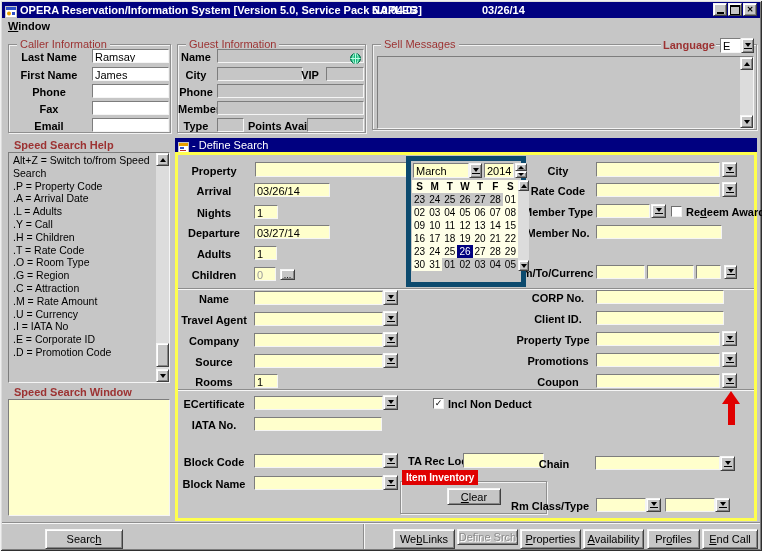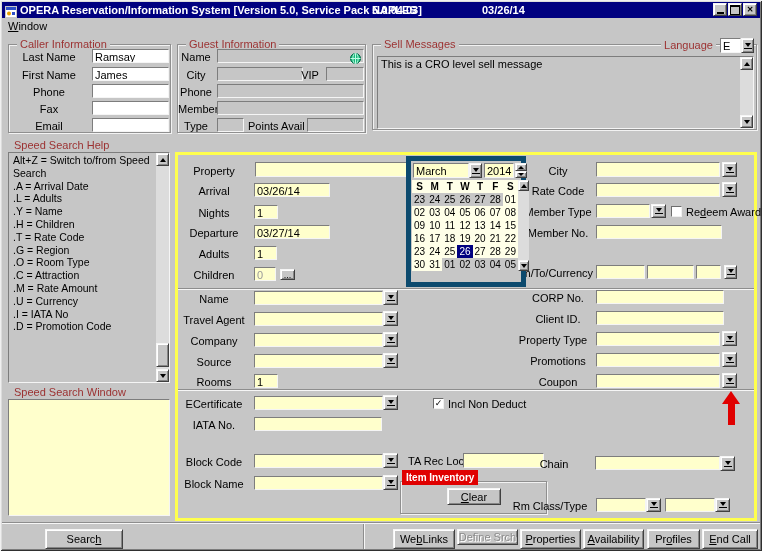--- a/index.html
+++ b/index.html
@@ -2,21 +2,21 @@
 <html style="--titlebar: #000080; --group-title: #9c3232; --field-yellow: #ffffcc; --window-bg: #c6c6c6; --highlight: #000080; --alert-red: #e00000; --define-border: #ffff4d;"><head>
 <meta charset="utf-8">
 <style>
   * { margin:0; padding:0; box-sizing:border-box; }
   html,body { width:762px; height:551px; overflow:hidden; background:#fff;
               font-family:"Liberation Sans", sans-serif; }
   .win { position:relative; width:762px; height:551px; background:var(--window-bg,#c6c6c6);
          box-shadow: inset 1px 1px 0 #f0f0f0, inset -1px -1px 0 #2f2f2f,
                      inset 2px 2px 0 #dcdcdc, inset -2px -2px 0 #7c7c7c; }
   .abs { position:absolute; }
-  .lb  { position:absolute; font-size:11px; line-height:13px; white-space:nowrap; color:#000; }
+  .lb  { position:absolute; font-size:11px; line-height:13px; white-space:nowrap; color:#000;font-weight:bold; }
   .lbr { text-align:center; }
   .red { color:var(--group-title,#9c3232); }
   .f   { position:absolute; font-size:11px; line-height:12px; padding:1px 2px; overflow:hidden;
          border:1px solid; border-color:#7d7d7d #f5f5f5 #f5f5f5 #7d7d7d; white-space:nowrap; }
   .yellow { background:var(--field-yellow,#ffffcc); }
   .white  { background:#fff; }
   .gray   { background:var(--window-bg,#c6c6c6); }
   .dim    { color:#9a9a9a; }
   .btn { position:absolute; font-size:11px; background:var(--window-bg,#c6c6c6); color:#000;
          border:1px solid; border-color:#f5f5f5 #404040 #404040 #f5f5f5;
@@ -120,56 +120,67 @@
     <div class="lb lbr" style="left:70px;top:75px;width:55px">Points Avail</div>
     <div class="f gray" style="left:129px;top:73px;width:57px;height:14px"></div>
   </div>
 
   <div class="grp" style="left:372px;top:44px;width:385px;height:86px">
     <span class="gtitle">Sell Messages</span>
     <div class="lb lbr red" style="left:288px;top:-6px;width:55px;background:var(--window-bg,#c6c6c6);padding:0 2px">Language</div>
     <div class="f white" style="left:347px;top:-7px;width:21px;height:15px">E</div>
     <div class="btn lov" style="left:368px;top:-7px;width:13px;height:15px"></div>
     <div class="f gray" style="left:4px;top:11px;width:377px;height:73px;padding:0">
-      <div class="lb" style="left:3px;top:1px">This is a CRO level sell message</div>
       <div class="abs track" style="right:0;top:0;width:13px;height:71px">
         <div class="btn sb up" style="left:0;top:0;width:13px;height:13px"></div>
         <div class="btn sb down" style="left:0;top:58px;width:13px;height:13px"></div>
       </div>
     </div>
   </div>
 
   <div class="lb red" style="left:14px;top:139px">Speed Search Help</div>
   <div class="f gray" style="left:8px;top:152px;width:162px;height:231px;padding:0">
     <div class="ssh-lines abs" style="left:1px;top:1px;width:144px;overflow:hidden">
         <div class="ssh-line">Alt+Z = Switch to/from Speed</div>
         <div class="ssh-line">Search</div>
+        <div class="ssh-line">.P = Property Code</div>
         <div class="ssh-line">.A = Arrival Date</div>
         <div class="ssh-line">.L = Adults</div>
-        <div class="ssh-line">.Y = Name</div>
+        <div class="ssh-line">.Y = Call</div>
         <div class="ssh-line">.H = Children</div>
         <div class="ssh-line">.T = Rate Code</div>
+        <div class="ssh-line">.O = Room Type</div>
         <div class="ssh-line">.G = Region</div>
-        <div class="ssh-line">.O = Room Type</div>
         <div class="ssh-line">.C = Attraction</div>
         <div class="ssh-line">.M = Rate Amount</div>
         <div class="ssh-line">.U = Currency</div>
         <div class="ssh-line">.I = IATA No</div>
+        <div class="ssh-line">.E = Corporate ID</div>
         <div class="ssh-line">.D = Promotion Code</div>
       </div>
     <div class="abs track" style="right:0;top:0;width:13px;height:229px">
       <div class="btn sb up" style="left:0;top:0;width:13px;height:13px"></div>
       <div class="btn" style="left:0;top:190px;width:13px;height:24px"></div>
       <div class="btn sb down" style="left:0;top:216px;width:13px;height:13px"></div>
     </div>
   </div>
 
   <div class="lb red" style="left:14px;top:386px">Speed Search Window</div>
   <div class="f yellow" style="left:8px;top:399px;width:162px;height:117px"></div>
 
+  <div class="tbar" style="left:175px;top:138px;width:582px;height:14px">
+    <span class="abs" style="left:3px;top:1px"><svg width="11" height="11">
+          <rect width="11" height="11" fill="#c6c6c6"></rect>
+          <rect x="1" y="1" width="9" height="3" fill="#e8a000"></rect>
+          <rect x="1" y="4" width="9" height="6" fill="#fff"></rect>
+          <rect x="2" y="5" width="4" height="2" fill="#3050c8"></rect>
+          <rect x="2" y="8" width="6" height="1" fill="#c03030"></rect>
+        </svg></span>
+    <span class="t" style="left:17px;top:0;font-weight:normal">- Define Search</span>
+  </div>
   <div class="abs" style="left:175px;top:152px;width:582px;height:369px;border:3px solid var(--define-border,#ffff4d);background:var(--window-bg,#c6c6c6)">
 
     <div class="lb lbr" style="left:0;top:10px;width:72px">Property</div>
     <div class="f yellow" style="left:77px;top:7px;width:223px;height:15px"></div>
     <div class="btn lov" style="left:302px;top:7px;width:15px;height:15px"></div>
 
     <div class="lb lbr" style="left:0;top:30px;width:72px">Arrival</div>
     <div class="f yellow" style="left:76px;top:28px;width:76px;height:14px">03/26/14</div>
 
     <div class="lb lbr" style="left:0;top:52px;width:72px">Nights</div>

